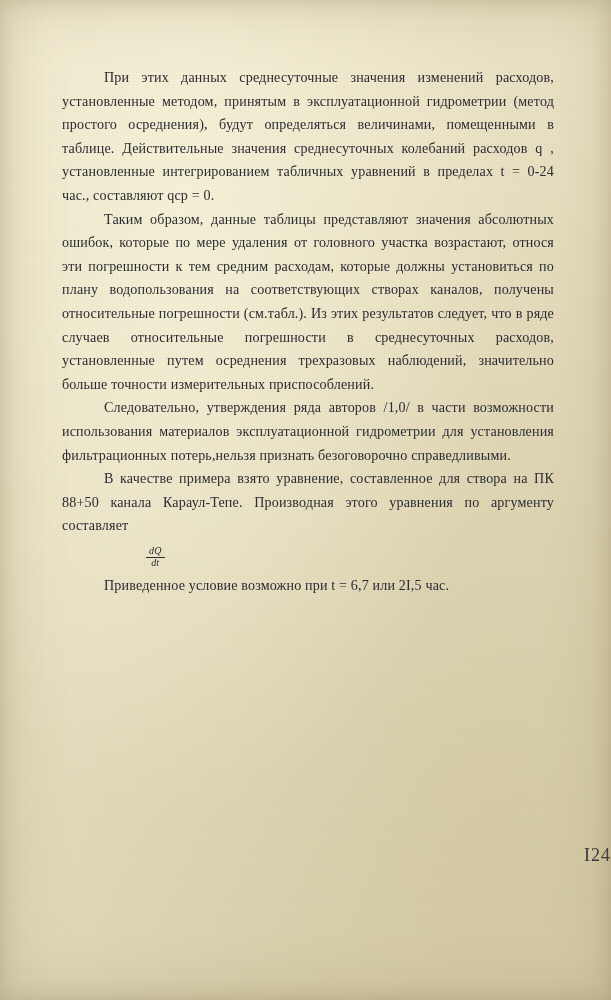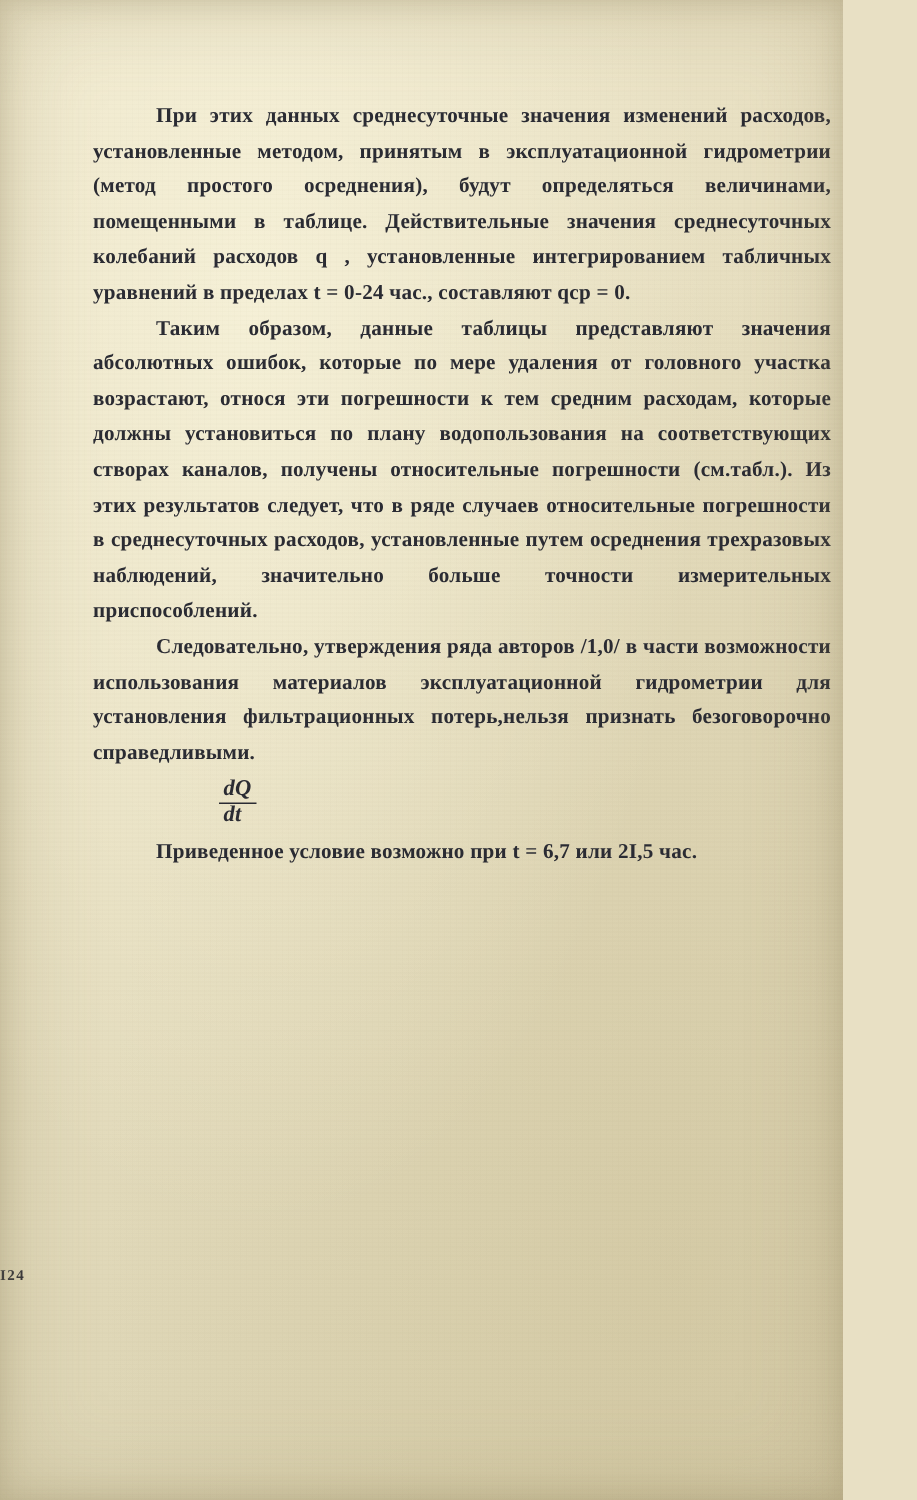--- a/index.html
+++ b/index.html
@@ -8,28 +8,27 @@
   }
   body {
     width: 611px;
     height: 1000px;
     background: #e8e0c4;
     font-family: "Liberation Serif", serif;
     overflow: hidden;
   }
   .page {
     position: relative;
-    width: 562px;
+    width: 611px;
     height: 1000px;
     background:
       radial-gradient(ellipse at 30% 20%, rgba(255,252,230,0.55) 0%, rgba(255,250,220,0.0) 55%),
       radial-gradient(ellipse at 80% 85%, rgba(198,184,140,0.35) 0%, rgba(198,184,140,0.0) 60%),
       linear-gradient(150deg, #ece4c8 0%, #e7dfc1 40%, #ded6b6 75%, #d8cfad 100%);
     box-sizing: border-box;
-    font-weight: bold;
   }
   .vignette {
     position: absolute;
     inset: 0;
     pointer-events: none;
     box-shadow: inset 0 0 60px rgba(150,135,95,0.35),
                 inset 0 0 18px rgba(120,105,70,0.22);
   }
   .grain {
     position: absolute;
@@ -65,61 +64,63 @@
   .formula-line {
     margin: 6px 0 4px 0;
     text-indent: 0;
     padding-left: 84px;
     font-size: 15px;
     line-height: 26px;
   }
   .frac {
     display: inline-block;
     vertical-align: middle;
+    text-align: center;
     font-style: italic;
     line-height: 1.05;
-    font-size: 15px;
+    font-size: 10px;
     margin-right: 4px;
     position: relative;
     top: -1px;
   }
   .frac .num {
     display: block;
     padding: 0 3px;
   }
   .frac .den {
     display: block;
     border-top: 1px solid #2a2b33;
     padding: 0 3px;
   }
   .page-number {
     position: absolute;
     left: 0;
     right: 0;
     top: 845px;
-    text-align: left;
-    font-size: 10px;
+    text-align: right;
+    font-size: 18px;
     color: #2f3038;
     letter-spacing: 1px;
   }
 </style>
 </head>
 <body>
 
 <div class="page">
 
   <div class="text-block">
 
     <p>При этих данных среднесуточные значения изменений расходов, установленные методом, принятым в эксплуатационной гидрометрии (метод простого осреднения), будут определяться величинами, помещенными в таблице. Действительные значения среднесуточных колебаний расходов q , установленные интегрированием табличных уравнений в пределах t = 0-24 час., составляют qср = 0.</p>
 
     <p>Таким образом, данные таблицы представляют значения абсолютных ошибок, которые по мере удаления от головного участка возрастают, относя эти погрешности к тем средним расходам, которые должны установиться по плану водопользования на соответствующих створах каналов, получены относительные погрешности (см.табл.). Из этих результатов следует, что в ряде случаев относительные погрешности в среднесуточных расходов, установленные путем осреднения трехразовых наблюдений, значительно больше точности измерительных приспособлений.</p>
 
     <p>Следовательно, утверждения ряда авторов /1,0/ в части возможности использования материалов эксплуатационной гидрометрии для установления фильтрационных потерь,нельзя признать безоговорочно справедливыми.</p>
 
 
+    <p>В качестве примера взято уравнение, составленное для створа на ПК 88+50 канала Караул-Тепе. Производная этого уравнения по аргументу составляет</p>
 
     <p class="formula-line noindent">
       <span class="frac">
         <span class="num">dQ</span>
         <span class="den">dt</span>
       </span>
     </p>
 
     <p>Приведенное условие возможно при t = 6,7 или 2I,5 час.</p>
 

